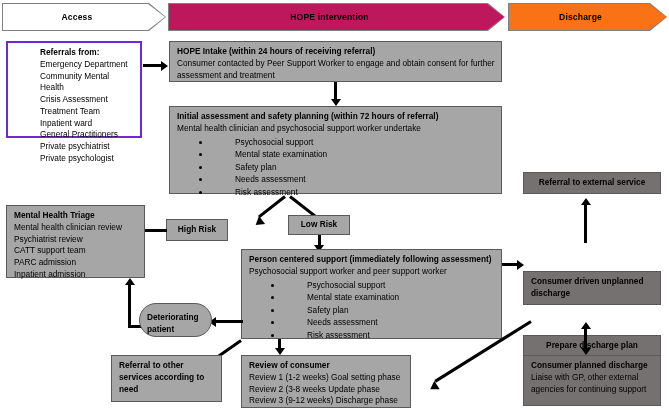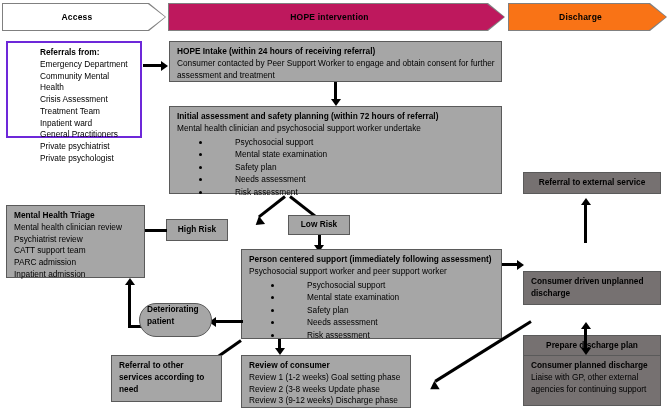--- a/index.html
+++ b/index.html
@@ -72,21 +72,21 @@
     top:5px;
     width:3px;height:3px;
     border-radius:50%;
     background:#000;
   }
   .box.ctr{
     display:flex;align-items:center;justify-content:center;
     text-align:center;font-weight:bold;
   }
   .box.ctrL{
-    display:flex;align-items:flex-start;
+    display:flex;align-items:flex-end;
     font-weight:bold;
     border-radius:17px;
   }
   
   .ln-v,.ln-h{position:absolute;background:#000;}
   .ln-v{width:3px;}
   .ln-h{height:3px;}
   .ah{position:absolute;width:0;height:0;}
   .ah-d{border-left:5px solid transparent;border-right:5px solid transparent;border-top:7px solid #000;}
   .ah-u{border-left:5px solid transparent;border-right:5px solid transparent;border-bottom:7px solid #000;}

